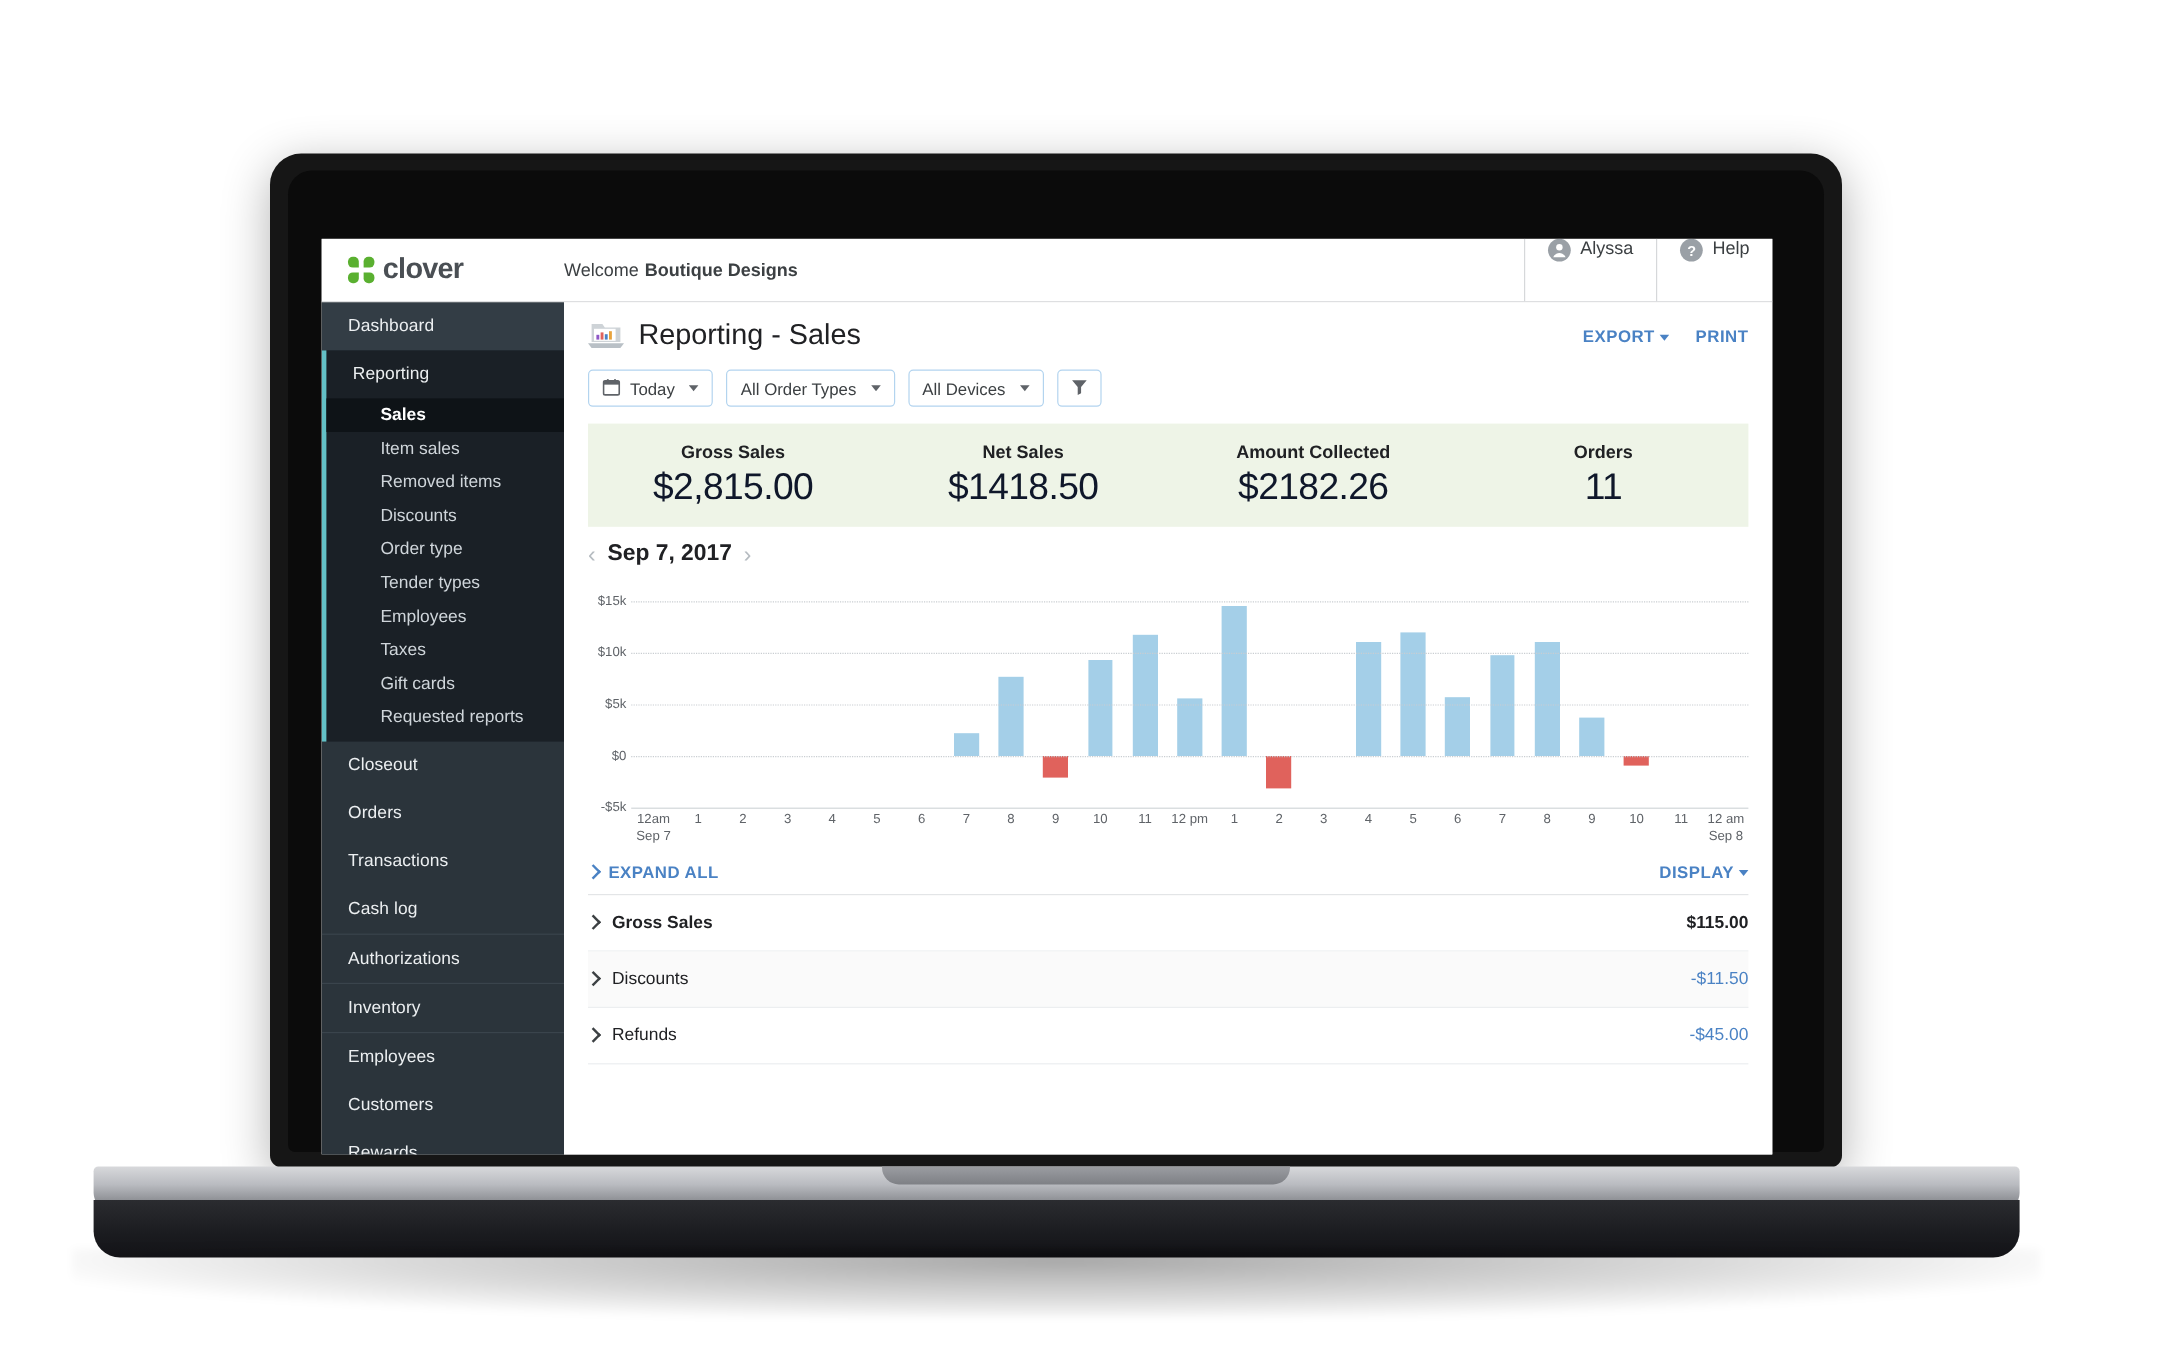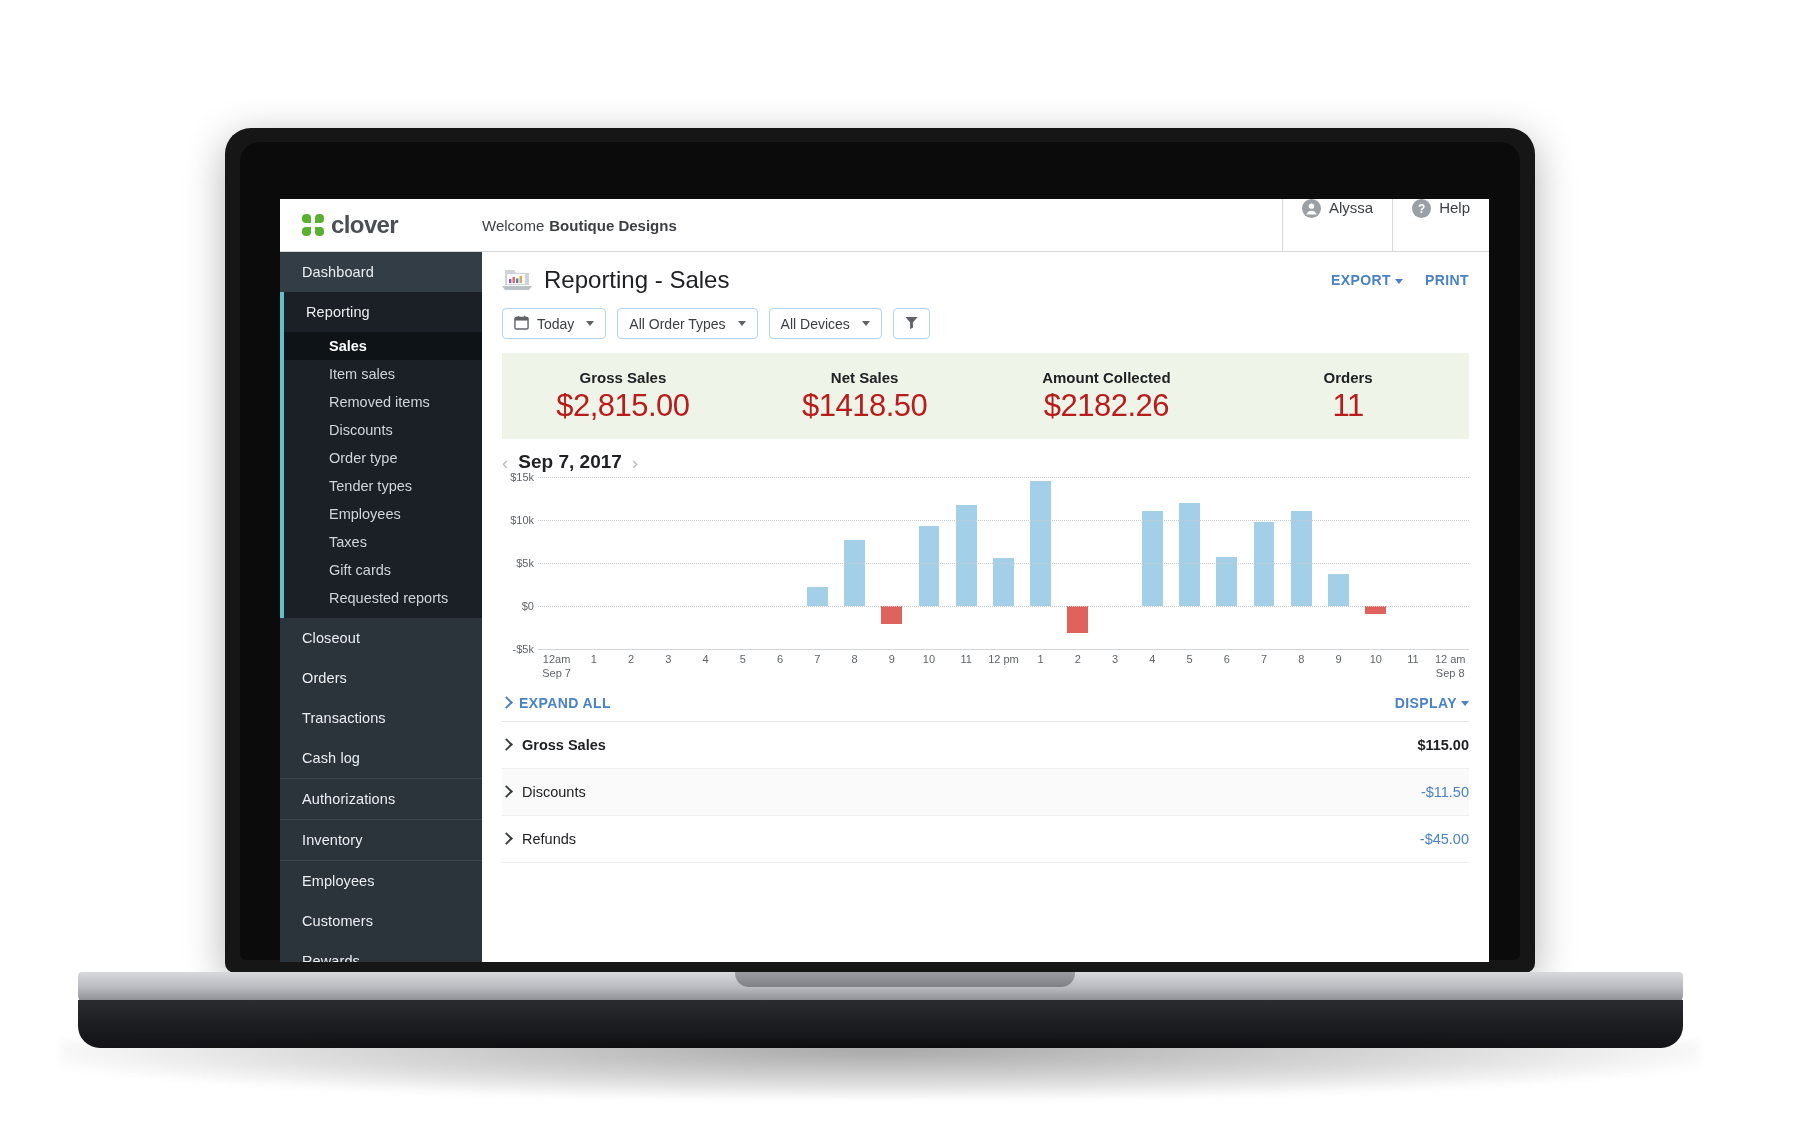--- a/index.html
+++ b/index.html
@@ -11,21 +11,21 @@
   .laptop-body{
     position:absolute;left:225px;top:128px;width:1310px;height:845px;
     background:#161616;border-radius:26px 26px 10px 10px;
     box-shadow:0 10px 40px rgba(0,0,0,.30);
   }
   .laptop-bezel{
     position:absolute;left:240px;top:142px;width:1280px;height:818px;
     background:#0b0b0b;border-radius:20px 20px 6px 6px;overflow:hidden;
   }
   .screen{
-    position:absolute;left:280px;top:199px;width:1209px;height:763px;
+    position:absolute;left:268px;top:199px;width:1209px;height:763px;
     background:#fff;overflow:hidden;
   }
   .camera{
     position:absolute;left:879px;top:170px;width:7px;height:7px;border-radius:50%;
     background:#2e2e2e;
   }
   
   .laptop-base{
     position:absolute;left:78px;top:972px;width:1605px;height:38px;
     background:linear-gradient(180deg,#d8d9dc 0%,#b9bbc0 40%,#8e9095 75%,#5d5f64 100%);
@@ -109,29 +109,29 @@
   }
   .filter-btn .caret{color:#5f6368;}
   .icon-only{padding:0 10px;}
 
   .kpi-strip{
     margin:0 20px;background:#eef4e7;display:flex;align-items:center;
     height:86px;
   }
   .kpi{flex:1;text-align:center;}
   .kpi-label{font-size:15px;font-weight:700;color:#202124;margin-bottom:2px;}
-  .kpi-value{font-size:31px;color:#b91c1c;font-weight:400;letter-spacing:-.5px;}
+  .kpi-value{font-size:31px;color:#0f172a;font-weight:400;letter-spacing:-.5px;}
 
   .date-nav{display:flex;align-items:center;gap:10px;padding:12px 0 4px 20px;}
   .date-arrow{color:#b6bcc1;font-size:19px;cursor:pointer;line-height:1;user-select:none;}
   .date-label{font-size:19px;font-weight:700;color:#202124;}
 
   
   .chart-wrap{padding:0 20px;}
-  .chart{position:relative;height:172px;margin-left:36px;}
+  .chart{position:relative;height:172px;margin-left:36px;margin-top:24px;}
   .gridline{position:absolute;left:0;right:0;height:0;border-top:1px dotted #c9cdd1;}
   .axis-base{position:absolute;left:0;right:0;border-top:1px solid #d2d6d9;}
   .ylab{
     position:absolute;left:-38px;transform:translateY(-50%);
     font-size:11px;color:#5f6368;width:34px;text-align:right;
   }
   .bars{position:absolute;left:0;right:0;top:0;bottom:0;display:flex;}
   .slot{flex:1;position:relative;}
   .bar{position:absolute;left:22%;width:56%;}
   .bar.pos{background:#a4cfe8;}

